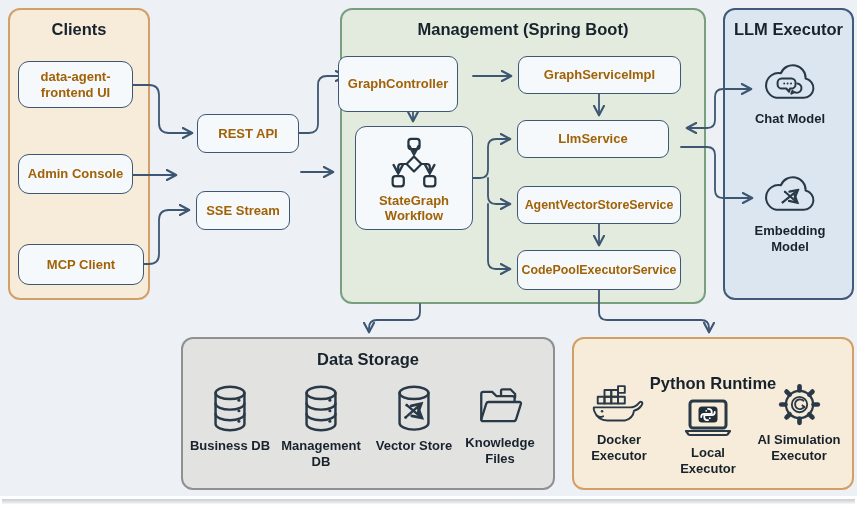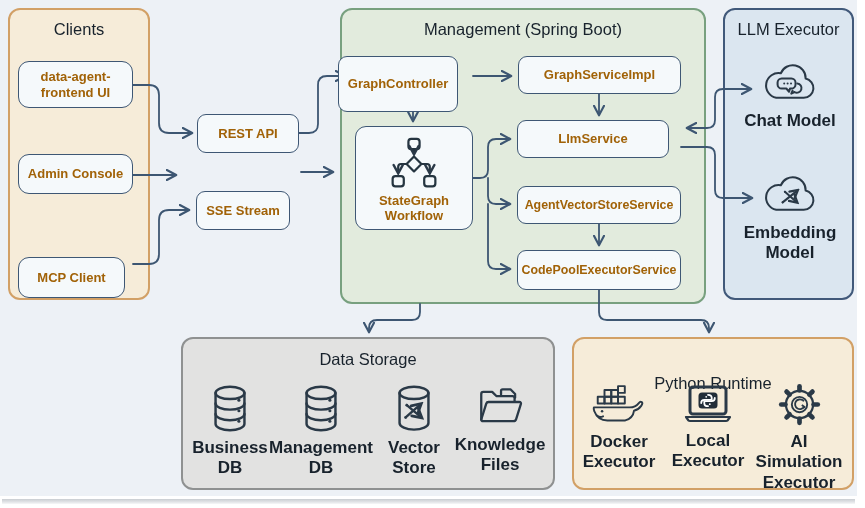--- a/index.html
+++ b/index.html
@@ -2,53 +2,53 @@
 <html><head>
 <meta charset="utf-8">
 <style>
   html,body{margin:0;padding:0;background:#ffffff;}
   body{font-family:"Liberation Sans","DejaVu Sans",sans-serif;color:#1b2631;}
   .stage{position:relative;width:865px;height:508px;background:#ffffff;overflow:hidden;}
   .canvas{position:absolute;left:0;top:0;width:857px;height:496px;background:#edf1f6;}
   .bottom-shadow{position:absolute;left:2px;width:853px;top:499px;height:5px;
     background:linear-gradient(180deg,#b7bcc2 0%,#d8dbdf 60%,#f4f5f6 100%);opacity:.75;}
   .panel{position:absolute;border-radius:12px;border:2px solid;box-sizing:border-box;}
-  .panel-title{position:absolute;width:100%;text-align:center;font-size:16.5px;font-weight:400;color:#18222c;}
+  .panel-title{position:absolute;width:100%;text-align:center;font-size:16.5px;font-weight:700;color:#18222c;}
   #p-clients{left:8px;top:8px;width:142px;height:292px;background:#f6ecd9;border-color:#d2a066;}
   #p-access{left:180px;top:8px;width:121px;height:292px;background:#dfe6ec;border-color:#41597a;}
   #p-management{left:340px;top:8px;width:366px;height:296px;background:#e2ebdd;border-color:#78a07f;}
   #p-llm{left:723px;top:8px;width:131px;height:292px;background:#dbe6f0;border-color:#41597a;}
   #p-storage{left:181px;top:337px;width:374px;height:153px;background:#e2e2e1;border-color:#8f9191;}
   #p-python{left:572px;top:337px;width:282px;height:153px;background:#f6ecd9;border-color:#d2a066;}
   .node{position:absolute;background:#f5f9fb;border:1.7px solid #3e5774;border-radius:9px;
     display:flex;align-items:center;justify-content:center;text-align:center;
     font-size:13px;font-weight:600;color:#a16207;box-sizing:border-box;line-height:1.18;padding:2px 4px;}
   .node.big{border-radius:11px;}
   .node.small-text{font-size:12.4px;}
   #n-frontend{left:18px;top:61px;width:115px;height:47px;}
   #n-admin{left:18px;top:154px;width:115px;height:40px;}
-  #n-mcp{left:18px;top:244px;width:107px;height:41px;margin-top:13px;}
+  #n-mcp{left:18px;top:244px;width:126px;height:41px;}
   #n-rest{left:197px;top:114px;width:102px;height:39px;}
   #n-sse{left:196px;top:191px;width:94px;height:39px;}
   #n-graphcontroller{left:338px;top:56px;width:120px;height:56px;}
   #n-graphserviceimpl{left:518px;top:56px;width:163px;height:38px;}
   #n-stategraph{left:355px;top:126px;width:118px;height:104px;flex-direction:column;gap:2px;padding-top:6px;}
   #n-llmservice{left:517px;top:120px;width:152px;height:38px;}
   #n-agentvector{left:517px;top:186px;width:164px;height:38px;}
   #n-codepool{left:517px;top:250px;width:164px;height:40px;}
   .item{position:absolute;display:flex;flex-direction:column;align-items:center;gap:5px;
-    text-align:center;font-size:17px;font-weight:600;color:#18222c;line-height:1.2;}
+    text-align:center;font-size:13px;font-weight:600;color:#18222c;line-height:1.2;}
   #i-chat{left:744px;top:60px;width:92px;}
   #i-embed{left:744px;top:172px;width:92px;}
   #i-business{left:185px;top:384px;width:90px;}
   #i-mgmtdb{left:278px;top:384px;width:86px;}
   #i-vector{left:368px;top:384px;width:92px;}
   #i-knowledge{left:460px;top:384px;width:80px;}
   #i-docker{left:578px;top:382px;width:82px;}
-  #i-local{left:666px;top:382px;width:84px;}
+  #i-local{left:666px;top:396px;width:84px;}
   #i-aisim{left:750px;top:382px;width:98px;}
   .connectors{position:absolute;left:0;top:0;pointer-events:none;}
   .icon{display:block;}
 </style>
 </head>
 <body>
 
 <div class="stage">
   <div class="canvas"></div>
 

